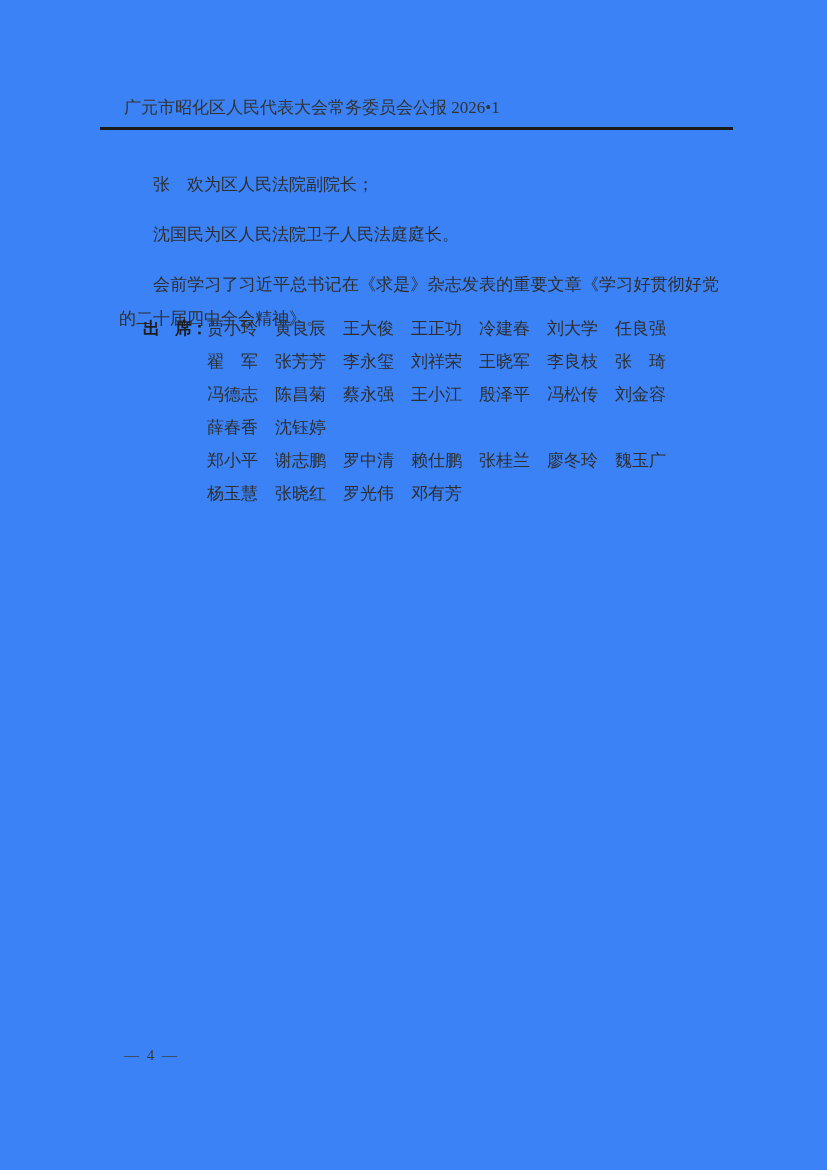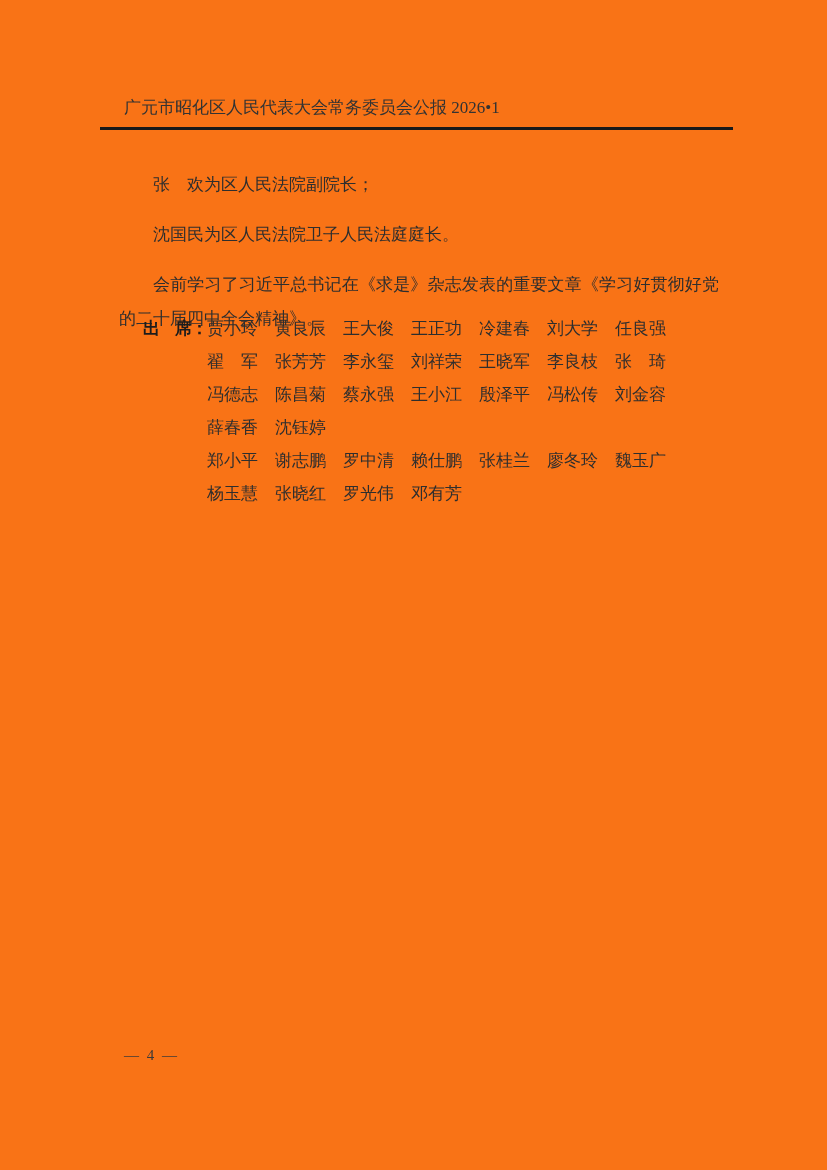--- a/index.html
+++ b/index.html
@@ -1,21 +1,21 @@
 <!DOCTYPE html>
 <html><head>
 <meta charset="utf-8">
 <style>
   html, body { margin: 0; padding: 0; background: #e8e8e8; }
   .page {
     position: relative;
     width: 827px;
     height: 1170px;
     margin: 0 auto;
-    background: #f97316;
+    background: #3b82f6;
     overflow: hidden;
     font-family: "Liberation Serif", "DejaVu Serif", serif;
     color: #2e2e2e;
   }
   .header-title {
     position: absolute;
     left: 124px;
     top: 97px;
     font-size: 17px;
     line-height: 22px;

